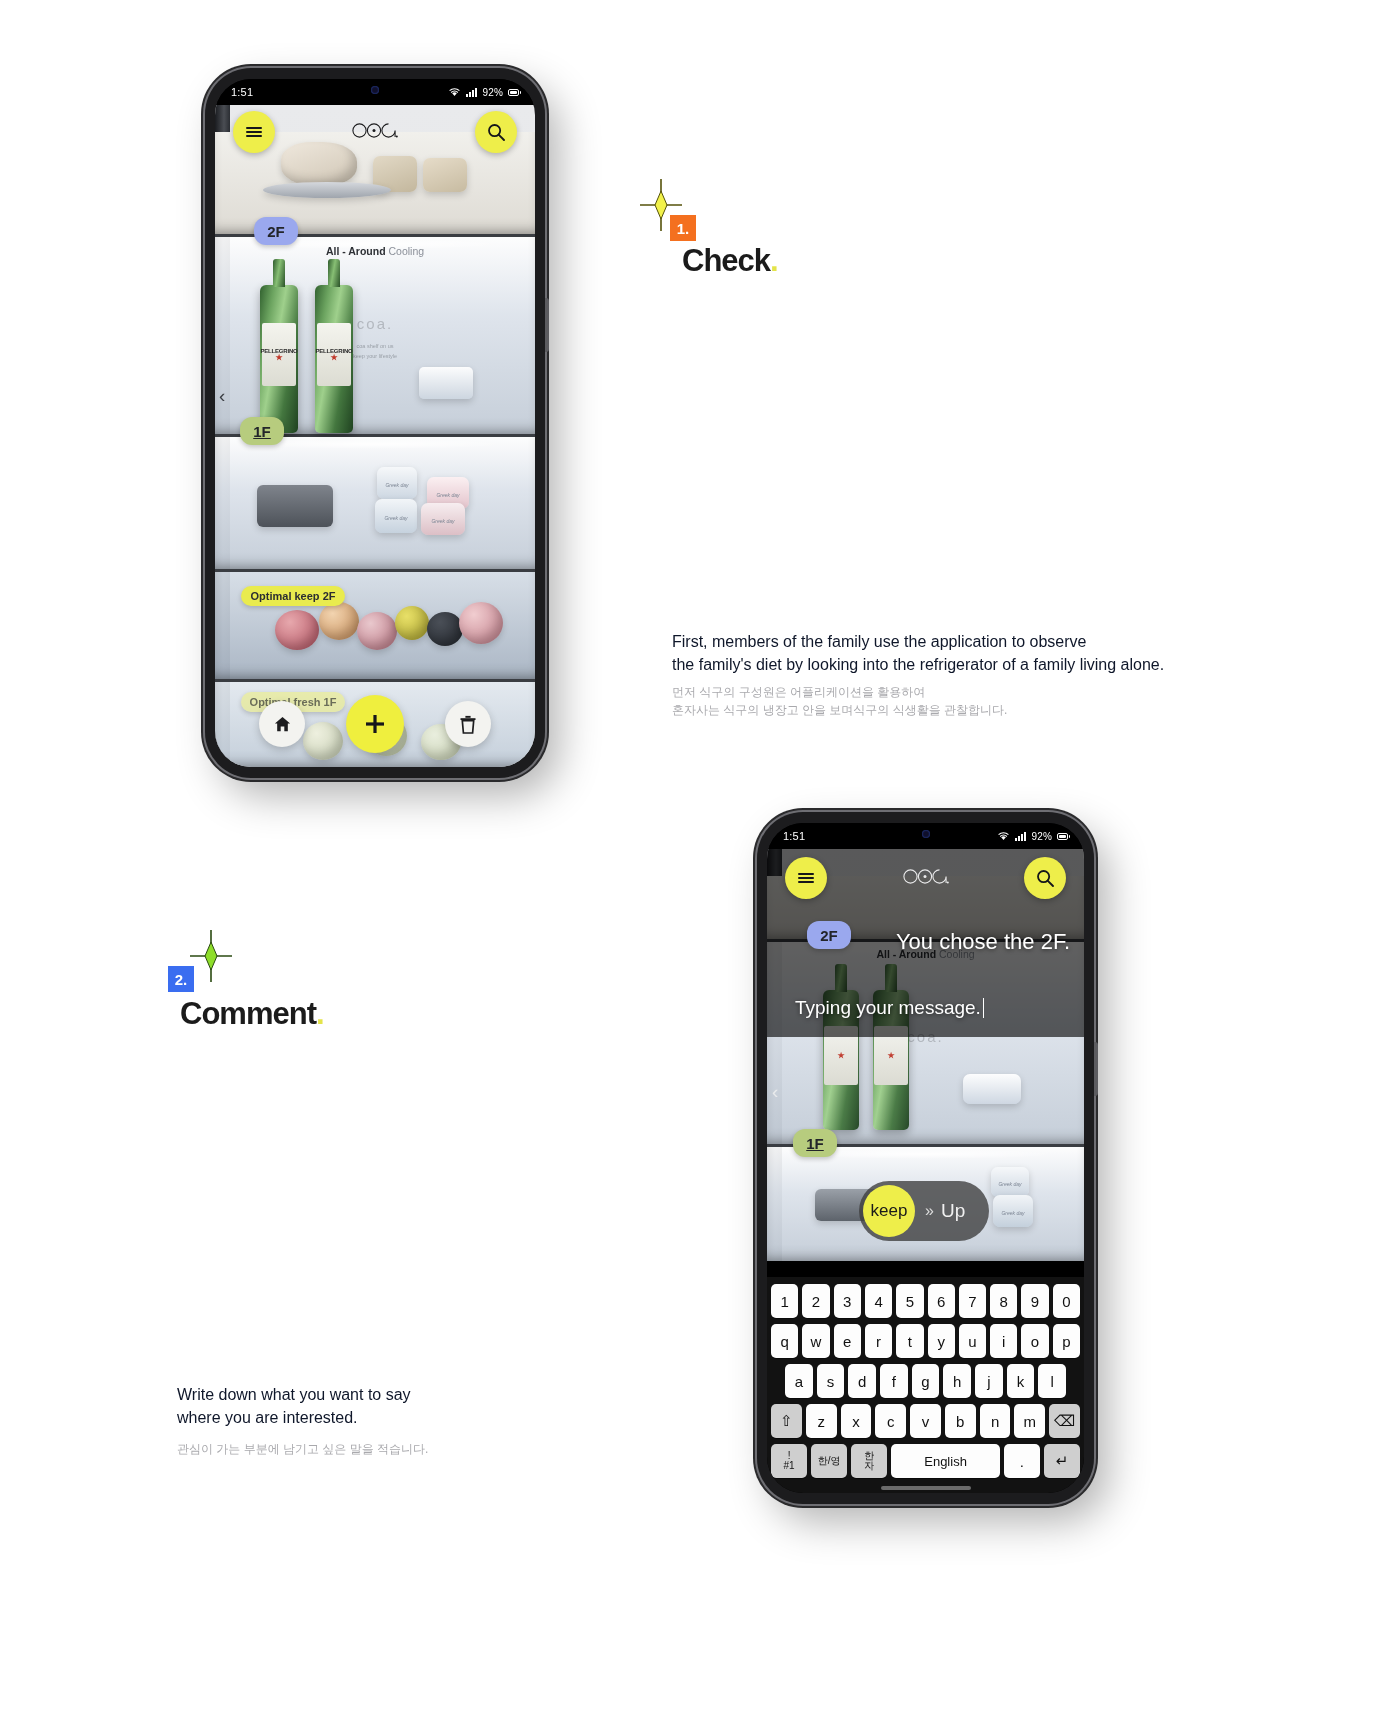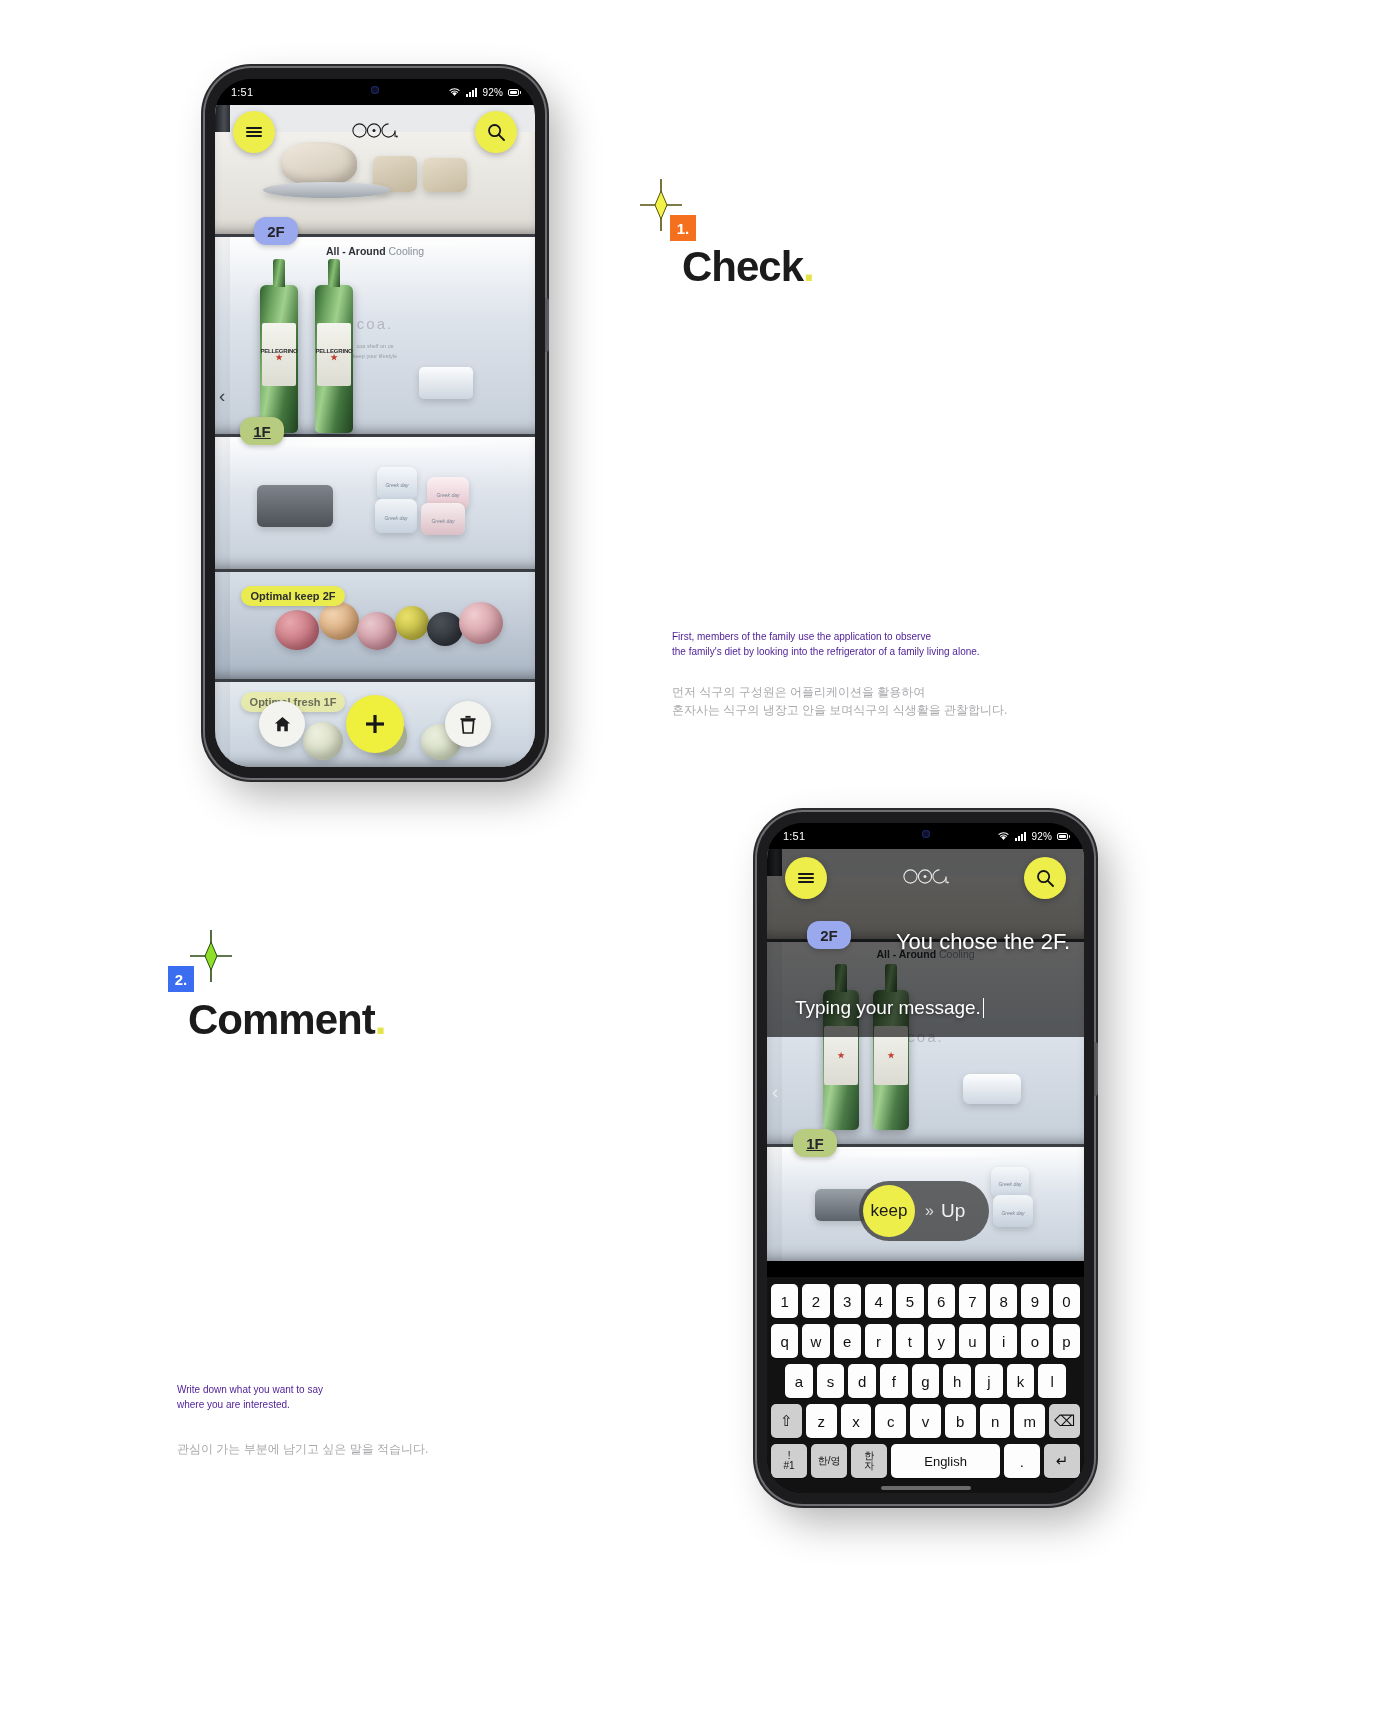--- a/index.html
+++ b/index.html
@@ -199,26 +199,26 @@
   .step { position:absolute; }
   .step-badge {
     width:26px; height:26px; display:flex; align-items:center; justify-content:center;
     color:#fff; font-size:15px; font-weight:700;
     position:absolute;
   }
   .badge-orange { background:#f4701f; }
   .badge-blue   { background:#3a6df0; }
   .sparkle { position:absolute; }
   .step-title {
-    position:absolute; font-size:42px; font-weight:700; color:#1b1b1b; letter-spacing:-1px; white-space:nowrap;
+    position:absolute; font-size:31px; font-weight:700; color:#1b1b1b; letter-spacing:-1px; white-space:nowrap;
   }
   .step-title .dot-y { color:#e4e44a; }
   .step-title .dot-o { color:#e4e44a; }
 
-  .para-en { position:absolute; font-size:10px; line-height:1.45; color:#4c1d95; white-space:pre-line; }
+  .para-en { position:absolute; font-size:16px; line-height:1.45; color:#0f172a; white-space:pre-line; }
   .para-ko { position:absolute; font-size:12px; line-height:1.5; color:#a9a9ad; white-space:pre-line; }
 </style>
 </head>
 <body>
 
 <div class="phone" style="left:205px; top:68px; width:340px; height:710px;">
   <div class="phone-screen">
 
     <div class="statusbar">
       <span>1:51</span>
@@ -400,21 +400,21 @@
 
 <div class="step" style="left:162px; top:928px;">
   <svg class="sparkle" width="46" height="58" viewBox="0 0 46 58" style="left:26px; top:0px;">
     <line x1="23" y1="2" x2="23" y2="54" stroke="#2a4a10" stroke-width="1.6"></line>
     <line x1="2" y1="28" x2="44" y2="28" stroke="#2a4a10" stroke-width="1.6"></line>
     <path d="M23 14 L29 28 L23 42 L17 28 Z" fill="#8ede2a" stroke="#2a4a10" stroke-width="1"></path>
   </svg>
   <div class="step-badge badge-blue" style="left:6px; top:38px;">
     <span>2.</span>
   </div>
-  <div class="step-title" style="left:26px; top:68px;">
+  <div class="step-title" style="left:18px; top:68px;">
     <span>Comment</span><span class="dot-y">.</span>
   </div>
 </div>
 
 <div class="para-en" style="left:177px; top:1383px; width:430px;">Write down what you want to say
 where you are interested.</div>
 <div class="para-ko" style="left:177px; top:1440px; width:430px;">관심이 가는 부분에 남기고 싶은 말을 적습니다.</div>
 
 <div class="phone" style="left:757px; top:812px; width:337px; height:692px;">
   <div class="phone-screen">

